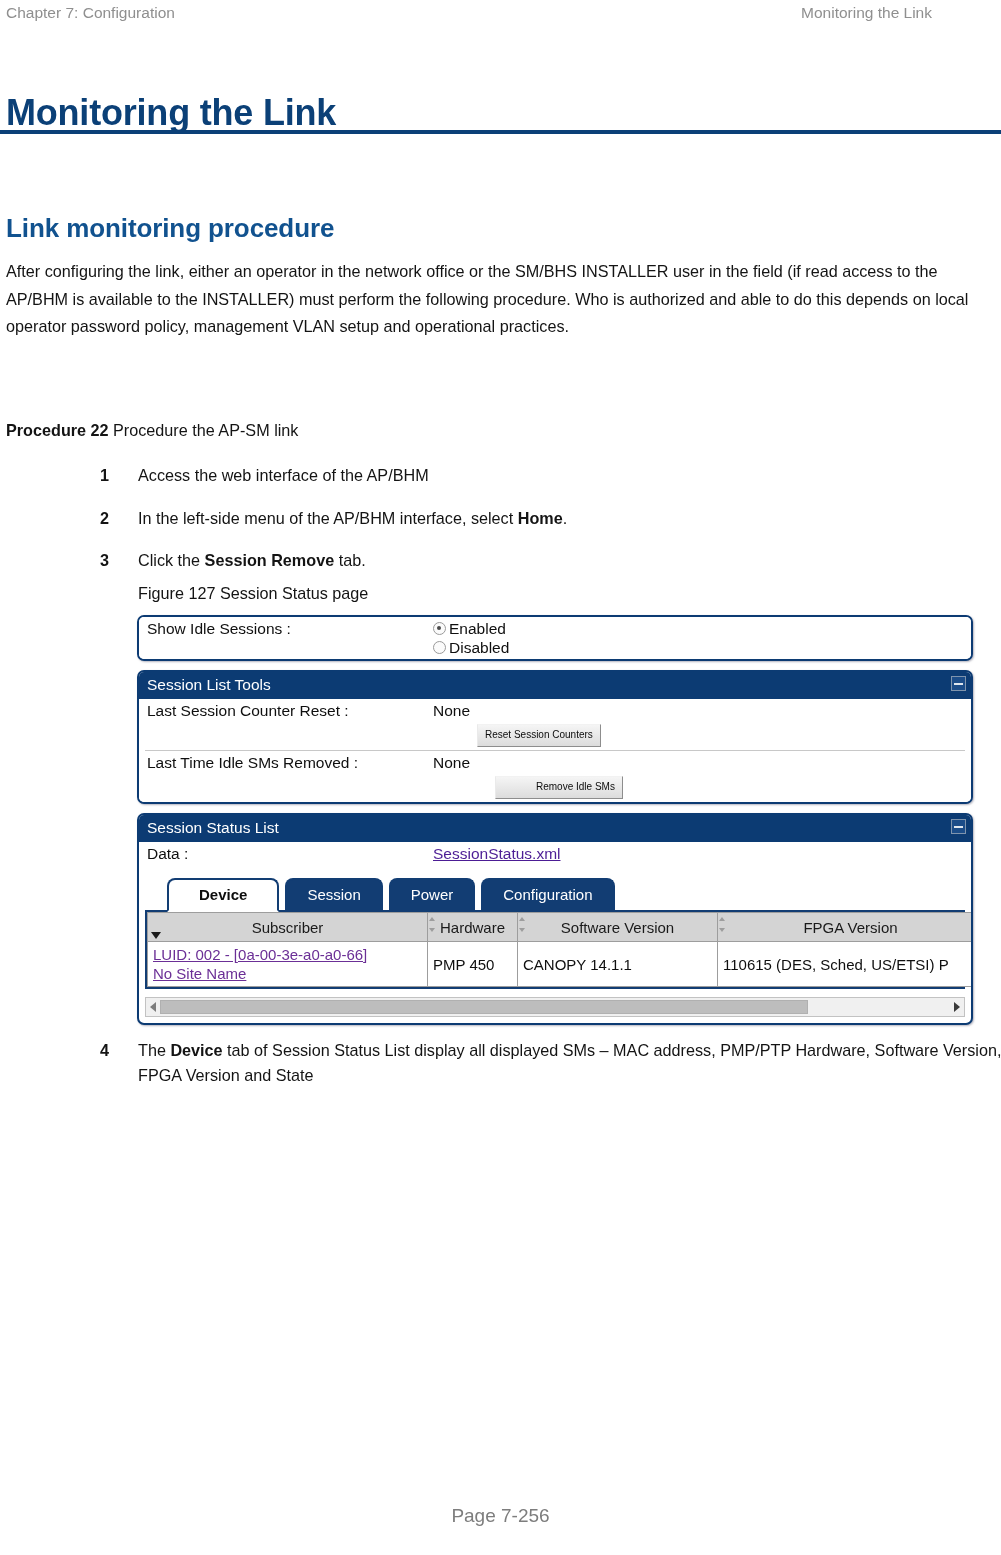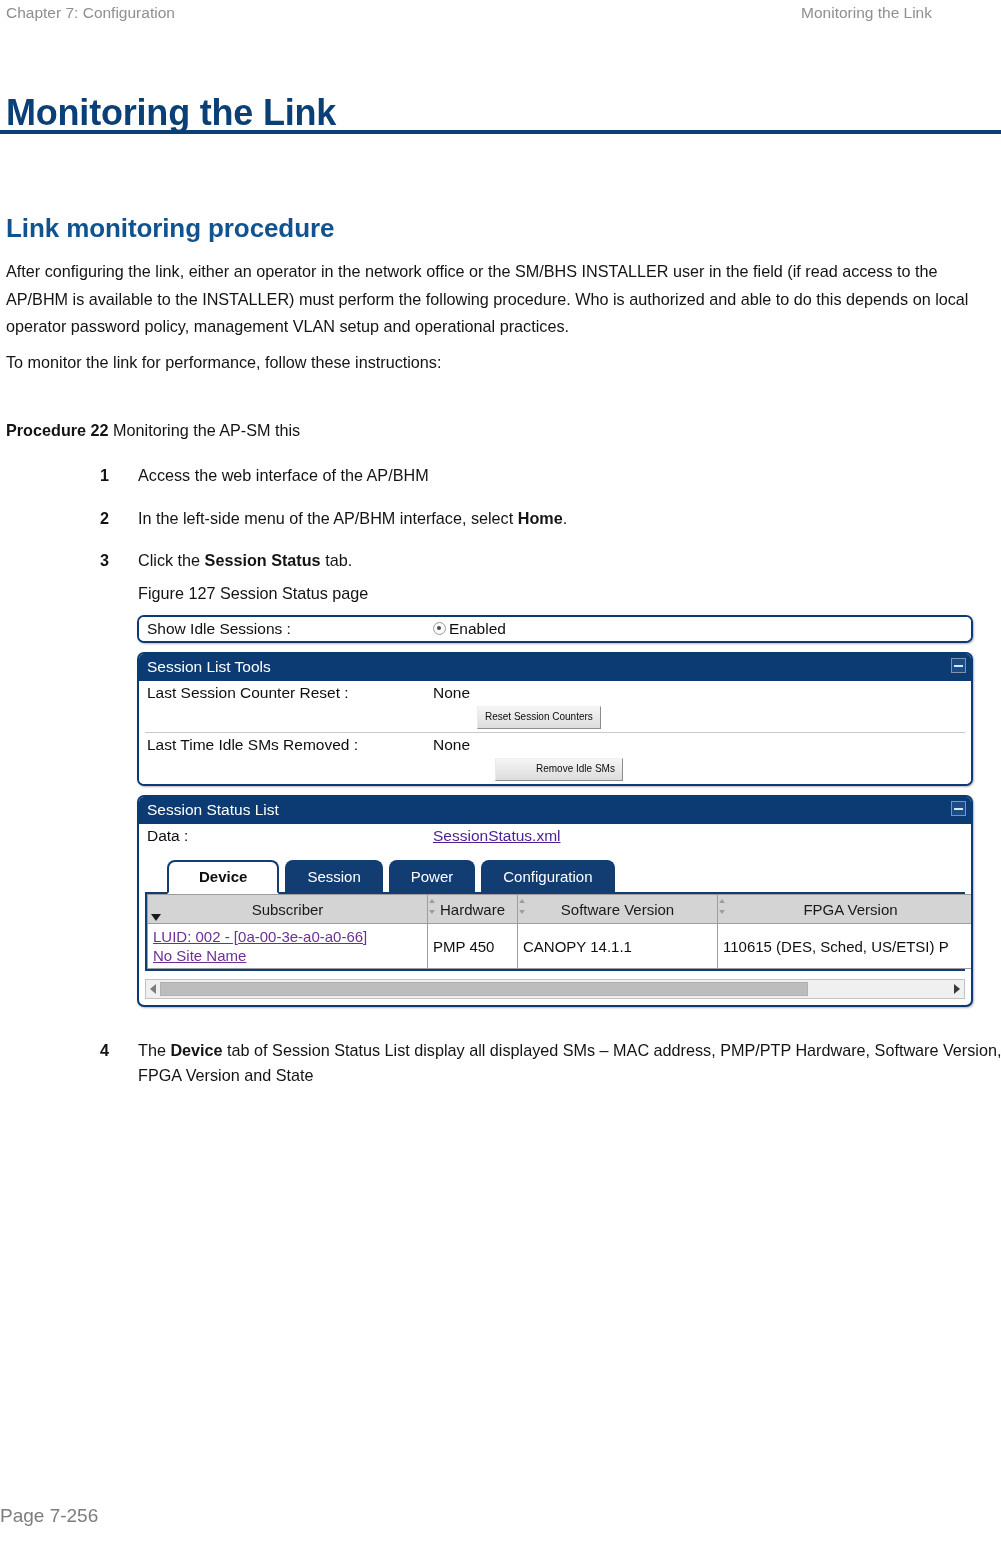--- a/index.html
+++ b/index.html
@@ -362,77 +362,80 @@
   }
   .hscroll .arr.left  { left: 4px;  border-right: 6px solid #7d7d7d; }
   .hscroll .arr.right { right: 4px; border-left: 6px solid #3a3a3a; }
 
   
   .footer {
     position: absolute;
     left: 0;
     top: 1505px;
     width: 1001px;
-    text-align: left;
+    text-align: center;
     font-size: 19px;
     color: #7d7d7d;
   }
 </style>
 </head>
 <body>
 
 <div class="running-header">
   <span class="rh-left">Chapter 7:  Configuration</span>
   <span class="rh-right">Monitoring the Link</span>
 </div>
 
 <h1 class="page-title">Monitoring the Link</h1>
 <div class="title-rule"></div>
 
 <h2 class="section-heading">Link monitoring procedure</h2>
 
 <div class="body-block">
   <p>After configuring the link, either an operator in the network office or the SM/BHS INSTALLER user in the field (if read access to the AP/BHM is available to the INSTALLER) must perform the following procedure. Who is authorized and able to do this depends on local operator password policy, management VLAN setup and operational practices.</p>
   <div class="para-gap"></div>
-  <p>To monitor the link for performance, follow these instructions:</p>
 </div>
 
 <div class="proc-label">
-  <b>Procedure 22</b><span> Monitoring the AP-SM this</span>
+  <b>Procedure 22</b><span> Procedure the AP-SM link</span>
 </div>
 
 <div class="step step1">
   <span class="num">1</span>
   <span class="txt"><span>Access the web interface of the AP/BHM</span></span>
 </div>
 
 <div class="step step2">
   <span class="num">2</span>
   <span class="txt"><span>In the left-side menu of the AP/BHM interface, select </span><b>Home</b><span>.</span></span>
 </div>
 
 <div class="step step3">
   <span class="num">3</span>
-  <span class="txt"><span>Click the </span><b>Session Status</b><span> tab.</span></span>
+  <span class="txt"><span>Click the </span><b>Session Remove</b><span> tab.</span></span>
 </div>
 
 <div class="figure-label">
   <b>Figure 127</b><span> Session Status page</span>
 </div>
 
 <div class="shot">
 
   <div class="panel">
     <div class="panel-body">
       <div class="row">
         <div class="lbl">Show Idle Sessions :</div>
         <div class="val radio-group">
           <label class="radio-line">
             <span class="radio on"></span>
             <span>Enabled</span>
+          </label>
+          <label class="radio-line">
+            <span class="radio"></span>
+            <span>Disabled</span>
           </label>
         </div>
       </div>
     </div>
   </div>
 
   <div class="panel">
     <div class="panel-head">
       <span>Session List Tools</span>
       <span class="collapse-btn"></span>

